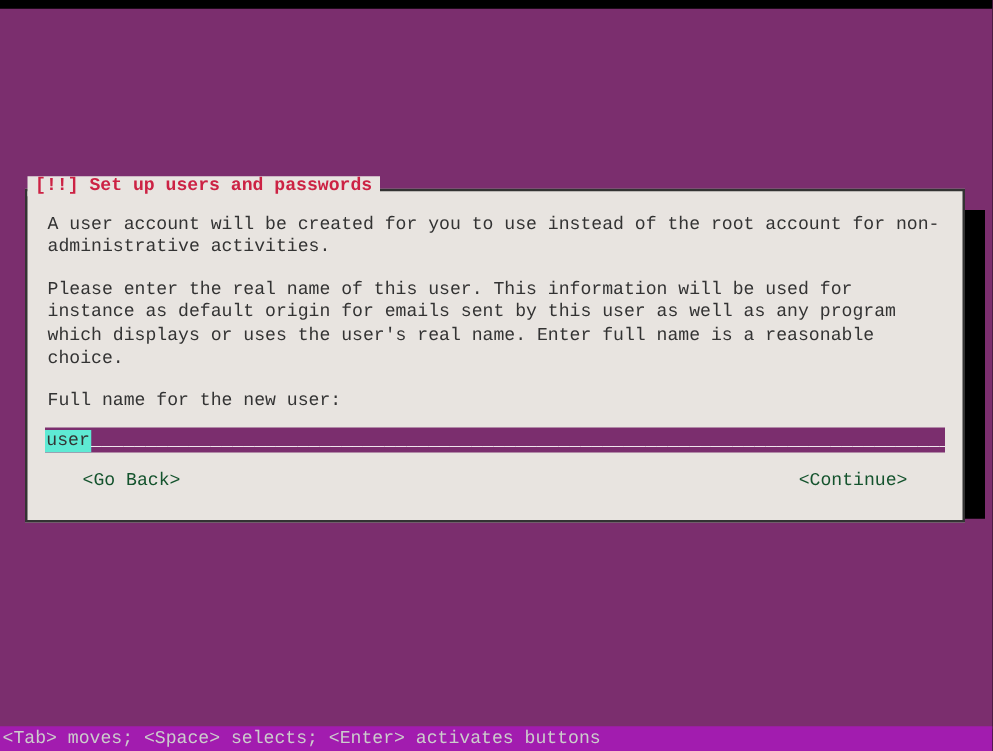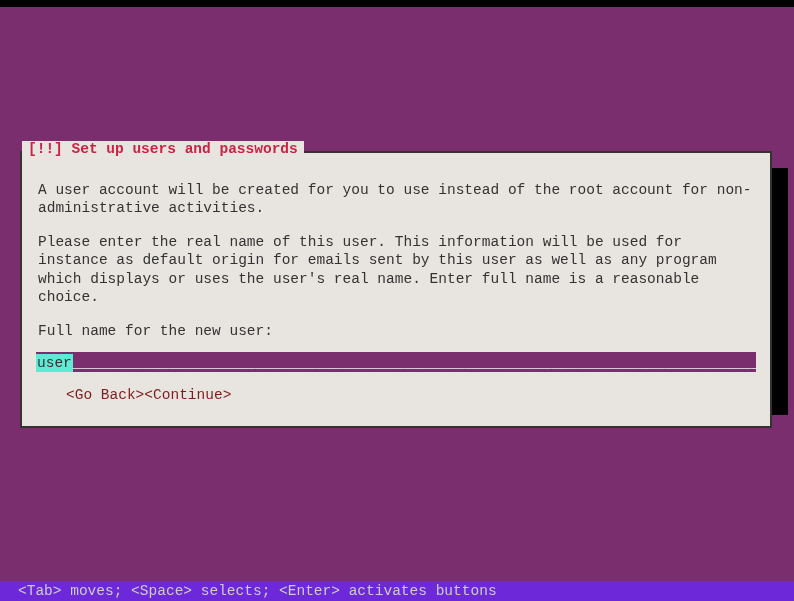--- a/index.html
+++ b/index.html
@@ -56,21 +56,20 @@
       position: relative;
       top: -2px;
     }
     .content {
       padding: 18px 16px 16px 16px;
       color: #333;
       line-height: 1.25;
     }
     .para {
       margin-bottom: 16px;
-      margin-top: 10px;
     }
     .prompt {
       margin-bottom: 12px;
     }
     .input-line {
       background: #7b2e6e;
       color: #fff;
       padding: 2px 0 2px 0;
       margin: 0 -2px 14px -2px;
       font-family: "Courier New", monospace;
@@ -79,33 +78,33 @@
       overflow: hidden;
       height: 20px;
     }
     .input-value {
       background: #5eead4;
       color: #333;
       padding: 1px 1px;
     }
     .buttons {
       display: flex;
-      justify-content: flex-start;
+      justify-content: space-between;
       padding: 0 28px 0 28px;
       margin-bottom: 6px;
-      color: #7f1d1d;
+      color: #14532d;
     }
     .footer {
       position: absolute;
       bottom: 0;
       left: 0;
       width: 100%;
       color: #ccc;
-      background: #6d28d9;
-      padding: 2px 18px;
+      background: #a21caf;
+      padding: 2px 2px;
       font-size: 14.5px;
       white-space: pre;
     }
   </style>
 </head>
 <body>
 
 <div class="screen"></div>
 
 <div class="shadow"></div>

